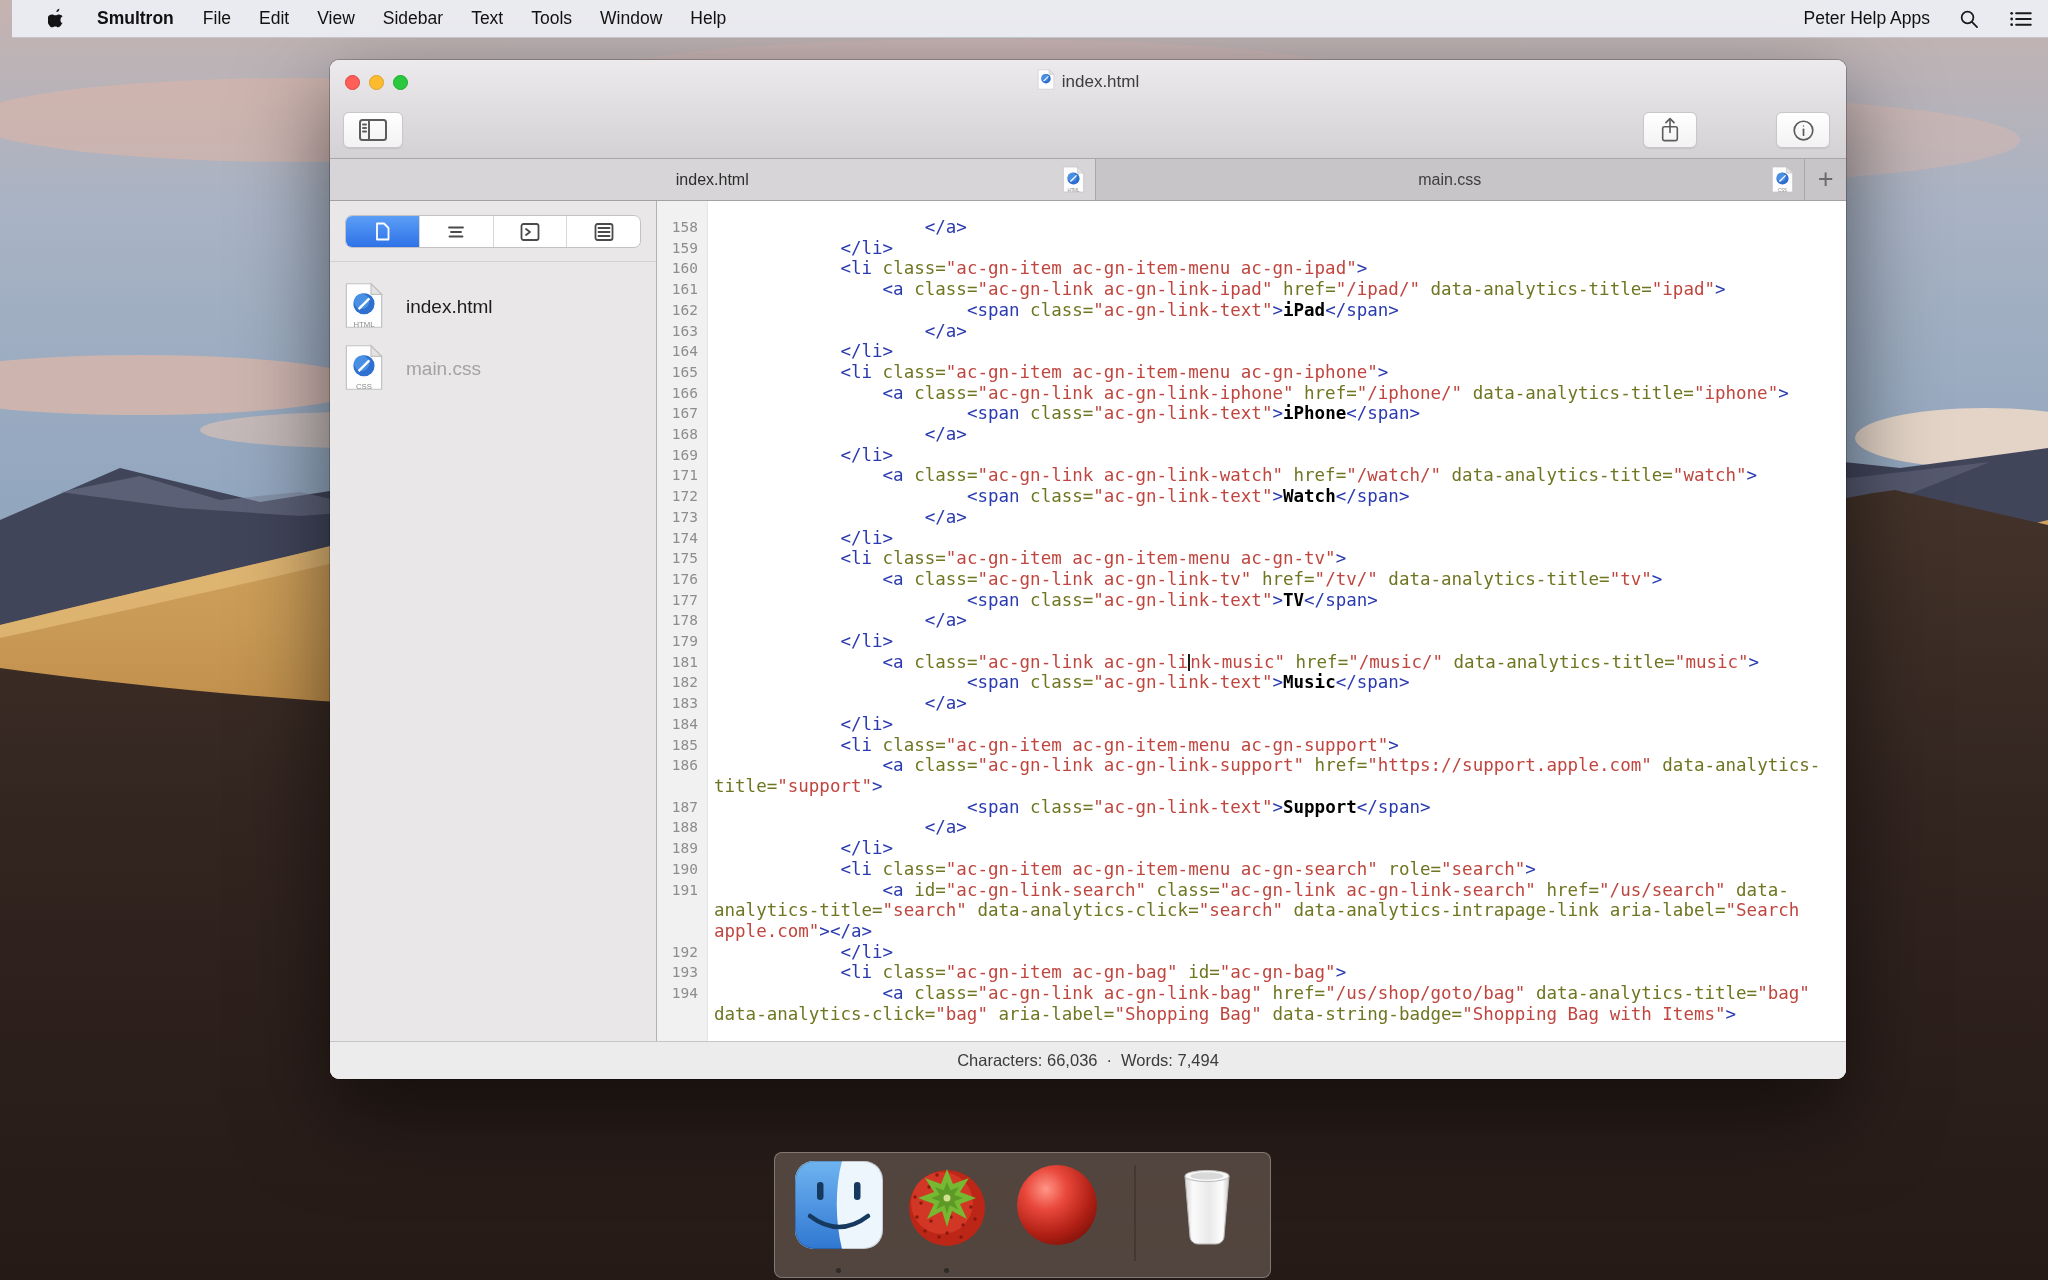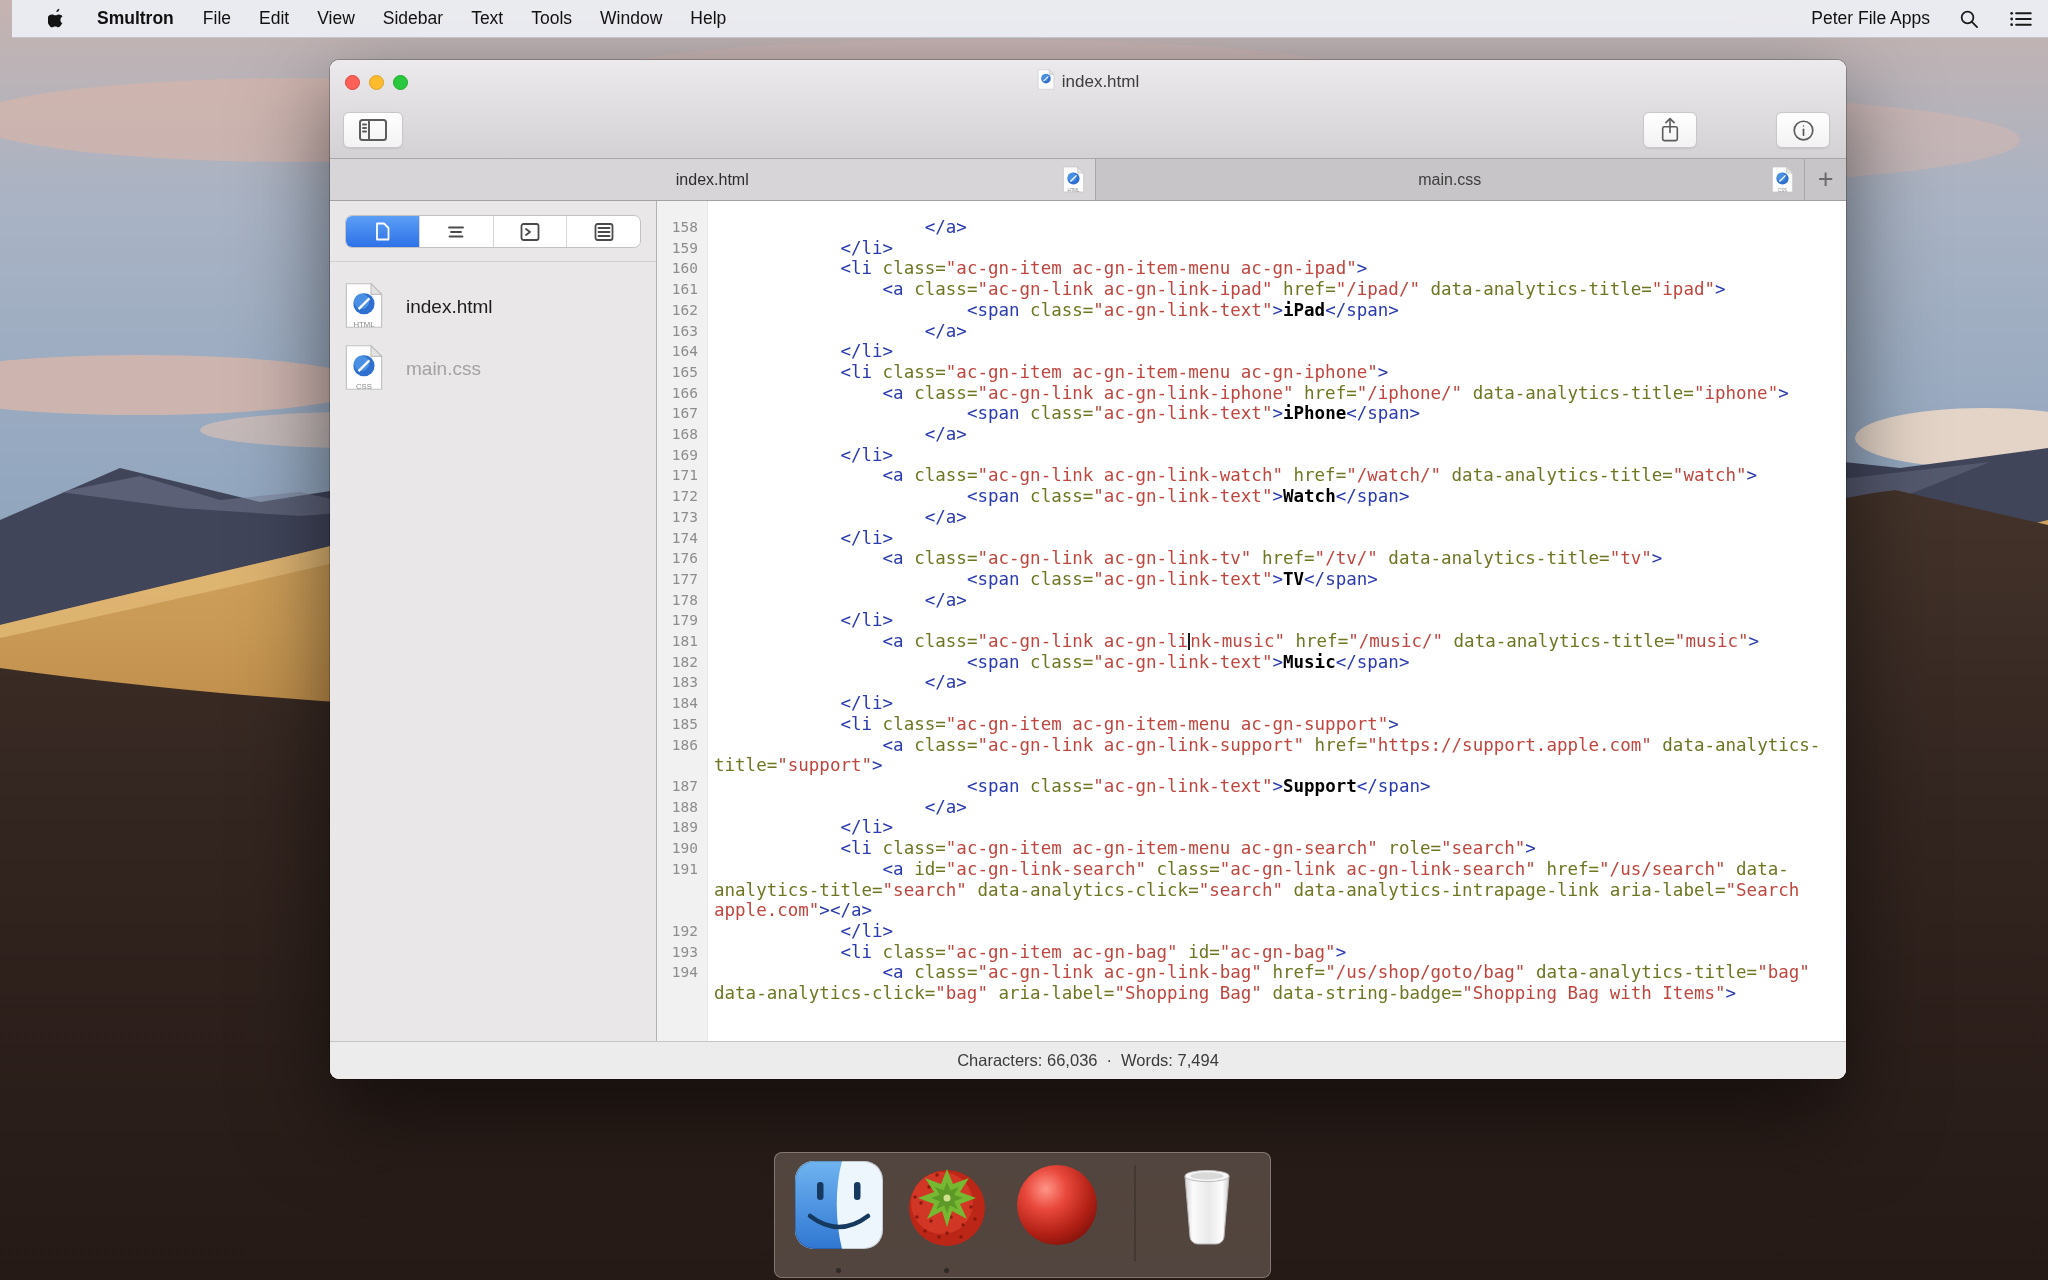--- a/index.html
+++ b/index.html
@@ -161,21 +161,21 @@
       <span class="mitem">File</span>
       <span class="mitem">Edit</span>
       <span class="mitem">View</span>
       <span class="mitem">Sidebar</span>
       <span class="mitem">Text</span>
       <span class="mitem">Tools</span>
       <span class="mitem">Window</span>
       <span class="mitem">Help</span>
     </div>
   <div class="mb-right">
-    <span class="mlabel">Peter File Apps</span>
+    <span class="mlabel">Peter Help Apps</span>
     <span class="mb-icon">
       <svg width="22" height="22" viewBox="0 0 30 30">
         <circle cx="13" cy="13" r="8" fill="none" stroke="#1a1a1a" stroke-width="2.4"></circle>
         <line x1="19" y1="19" x2="26" y2="26" stroke="#1a1a1a" stroke-width="2.4" stroke-linecap="round"></line>
       </svg>
     </span>
     <span class="mb-icon">
       <svg width="26" height="22" viewBox="0 0 32 24">
         <g stroke="#1a1a1a" stroke-width="2.4" stroke-linecap="round">
           <line x1="10" y1="5" x2="28" y2="5"></line>
@@ -377,20 +377,24 @@
         </div>
         <div class="crow">
           <span class="ln">173</span>
           <span class="ct"><span class="sp">                    </span><span class="ctag">&lt;/a&gt;</span></span>
         </div>
         <div class="crow">
           <span class="ln">174</span>
           <span class="ct"><span class="sp">            </span><span class="ctag">&lt;/li&gt;</span></span>
         </div>
         <div class="crow">
+          <span class="ln">175</span>
+          <span class="ct"><span class="sp">            </span><span class="ctag">&lt;li</span><span class="sp"> </span><span class="cattr">class=</span><span class="cstr">"ac-gn-item ac-gn-item-menu ac-gn-tv"</span><span class="ctag">&gt;</span></span>
+        </div>
+        <div class="crow">
           <span class="ln">176</span>
           <span class="ct"><span class="sp">                </span><span class="ctag">&lt;a</span><span class="sp"> </span><span class="cattr">class=</span><span class="cstr">"ac-gn-link ac-gn-link-tv"</span><span class="sp"> </span><span class="cattr">href=</span><span class="cstr">"/tv/"</span><span class="sp"> </span><span class="cattr">data-analytics-title=</span><span class="cstr">"tv"</span><span class="ctag">&gt;</span></span>
         </div>
         <div class="crow">
           <span class="ln">177</span>
           <span class="ct"><span class="sp">                        </span><span class="ctag">&lt;span</span><span class="sp"> </span><span class="cattr">class=</span><span class="cstr">"ac-gn-link-text"</span><span class="ctag">&gt;</span><span class="ctxt">TV</span><span class="ctag">&lt;/span&gt;</span></span>
         </div>
         <div class="crow">
           <span class="ln">178</span>
           <span class="ct"><span class="sp">                    </span><span class="ctag">&lt;/a&gt;</span></span>

